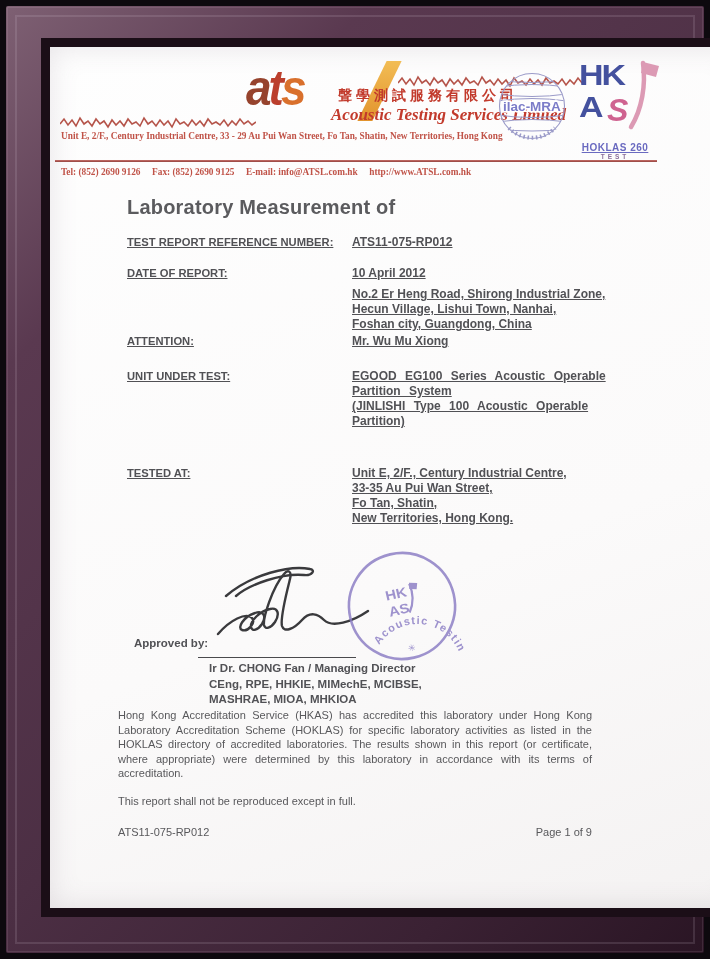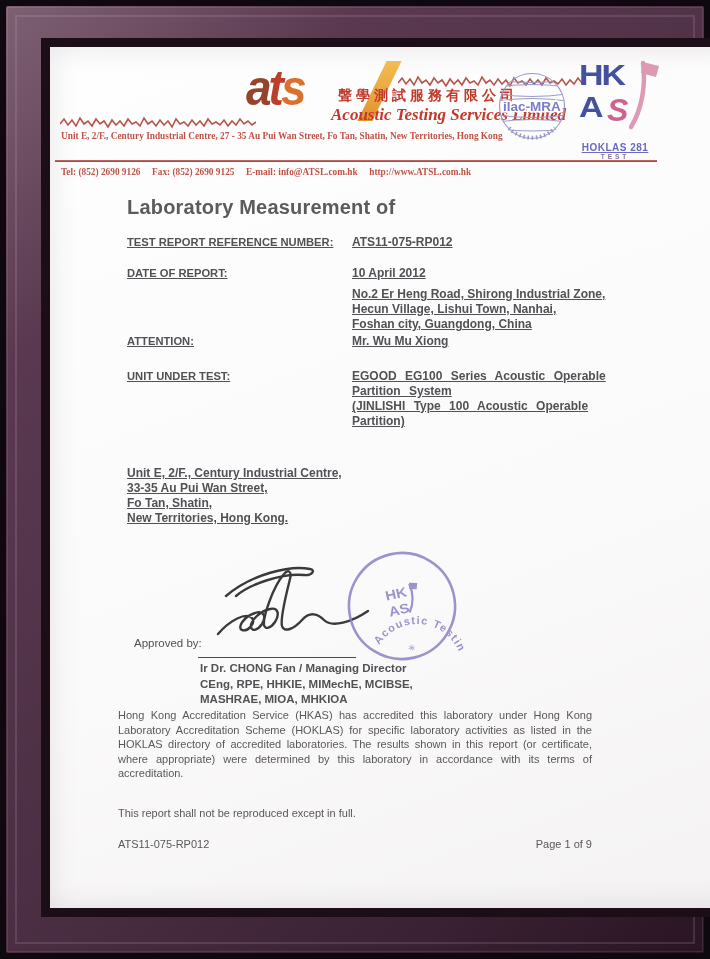--- a/index.html
+++ b/index.html
@@ -54,29 +54,29 @@
   .flabel { width:225px; flex:none; font-size:11.2px; font-weight:bold; }
   .fvalue { width:258px; font-size:12px; font-weight:bold; white-space:pre-line; }
   .fvalue.just { word-spacing:5px; }
   .m16{margin-top:16px}.m11{margin-top:11px}.m6{margin-top:6px}
   .m2{margin-top:2px}.m8{margin-top:20px}.m28{margin-top:28px}.m9{margin-top:9px}
 
   
   .sigsec { position:relative; height:138px; margin-top:34px; }
   .sig-svg { position:absolute; left:160px; top:0; }
   .stamp { position:absolute; left:294px; top:-12px; transform:rotate(-13deg); opacity:0.82; }
-  .approved { position:absolute; left:84px; top:77px; font-size:11.5px; font-weight:normal; }
+  .approved { position:absolute; left:84px; top:77px; font-size:11.5px; font-weight:bold; }
   .sigline { position:absolute; left:148px; top:97px; width:158px; border-top:1.6px solid #4a4a4d; }
-  .signame { position:absolute; left:150px; top:101px; font-size:11.5px; font-weight:bold;
+  .signame { position:absolute; left:159px; top:101px; font-size:11.5px; font-weight:bold;
     line-height:15.5px; white-space:pre-line; }
 
   
   .foot { margin:10px 0 0 68px; width:474px; font-size:11px; color:#58585b; }
   .foot .para { line-height:14.5px; text-align:justify; }
-  .foot .repro { margin-top:26px; }
+  .foot .repro { margin-top:14px; }
   .foot .refrow { margin-top:19px; display:flex; justify-content:space-between; }
 </style>
 </head>
 <body>
 
 <div class="frame"></div>
 
 <div class="page">
 
   <div class="hdr">
@@ -92,21 +92,21 @@
         <path d="M0 10 L4 5 8 11 12 6 16 12 20 4 24 10 28 7 32 12 36 5 40 10 44 7 48 13 52 6 56 11 60 7 64 12 68 5 72 10 76 8 80 12 84 4 88 10 92 7 96 12 100 6 104 11 108 7 112 13 116 5 120 10 124 8 128 12 132 6 136 11 140 7 144 12 148 5 152 10 156 8 160 11 164 6 168 12 172 7 176 11 180 5 184 10 188 7" fill="none" stroke="#b5544a" stroke-width="1.6"></path>
       </svg>
     </div>
 
     <div class="atsl-word"><span class="atsl-a">a</span><span class="atsl-t">t</span><span class="atsl-s">s</span></div>
     <div class="atsl-slash"></div>
 
     <div class="co-zh">聲學測試服務有限公司</div>
     <div class="co-en">Acoustic Testing Services Limited</div>
 
-    <div class="addr addr1">Unit E, 2/F., Century Industrial Centre, 27 - 35 Au Pui Wan Street, Fo Tan, Shatin, New Territories, Hong Kong</div>
+    <div class="addr addr1">Unit E, 2/F., Century Industrial Centre, 33 - 29 Au Pui Wan Street, Fo Tan, Shatin, New Territories, Hong Kong</div>
     <div class="addr addr2">Tel: (852) 2690 9126     Fax: (852) 2690 9125     E-mail: info@ATSL.com.hk     http://www.ATSL.com.hk</div>
 
     <div class="ilac">
       <svg width="70" height="70" viewBox="0 0 70 70">
         <defs>
             <clipPath id="gc">
               <circle cx="35" cy="35" r="32"></circle>
             </clipPath>
           </defs>
         <circle cx="35" cy="35" r="32.5" fill="none" stroke="#9a9ac8" stroke-width="1.1"></circle>
@@ -127,21 +127,21 @@
     <div class="hkas-logo">
       <svg width="86" height="80" viewBox="0 0 86 80">
         <text x="2" y="30" font-size="34" font-weight="bold" fill="#44519e" letter-spacing="-2" transform="scale(1,0.88)">HK</text>
         <text x="2" y="66" font-size="34" font-weight="bold" fill="#44519e" transform="scale(1,0.88)">A</text>
         <path d="M66,4 C69,26 65,50 54,68" fill="none" stroke="#dc9ab4" stroke-width="4.5" stroke-linecap="round"></path>
         <path d="M66,3 l16,4 -3,11 -15,-4 z" fill="#dc9ab4"></path>
         <text x="30" y="62" font-size="32" font-weight="bold" font-style="italic" fill="#cf6390">S</text>
       </svg>
     </div>
     <div class="hoklas">
-      <div class="h1">HOKLAS 281</div>
+      <div class="h1">HOKLAS 260</div>
       <div class="h2">TEST</div>
     </div>
 
     <div class="hdr-rule"></div>
   </div>
 
   <div class="title">
     <div>Laboratory Measurement of</div>
   </div>
 
@@ -167,20 +167,21 @@
     <div class="frow m8">
       <div class="flabel">UNIT UNDER TEST:</div>
       <div class="fvalue just">EGOOD EG100 Series Acoustic Operable
 Partition System
 (JINLISHI Type 100 Acoustic Operable
 Partition)</div>
     </div>
     <div class="frow m28">
     </div>
     <div class="frow m9">
+      <div class="flabel">TESTED AT:</div>
       <div class="fvalue">Unit E, 2/F., Century Industrial Centre,
 33-35 Au Pui Wan Street,
 Fo Tan, Shatin,
 New Territories, Hong Kong.</div>
     </div>
   </div>
 
   <div class="sigsec">
 
     <svg class="sig-svg" width="178" height="96" viewBox="0 0 178 96">

